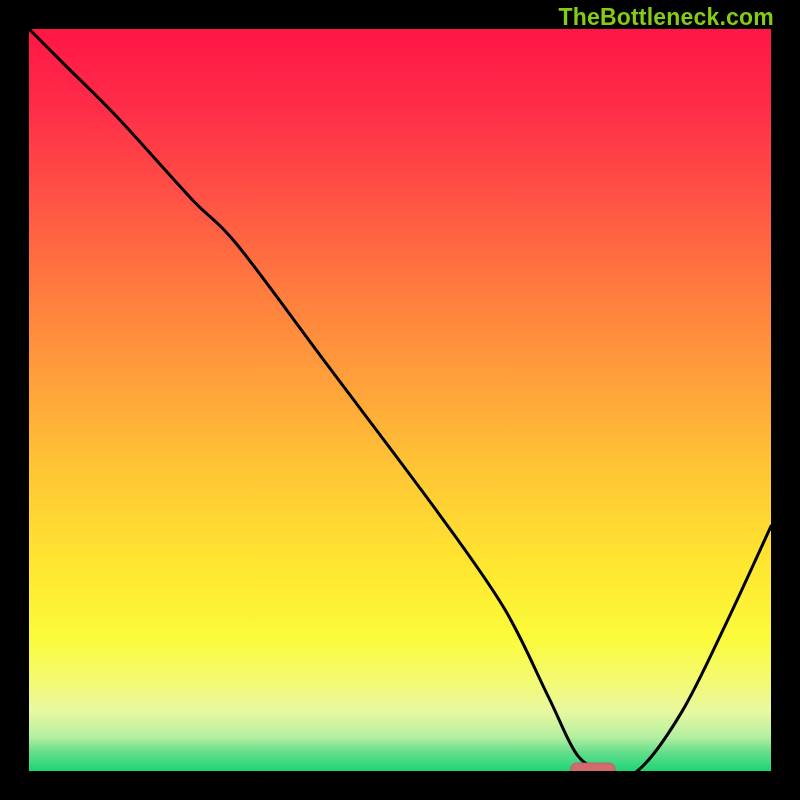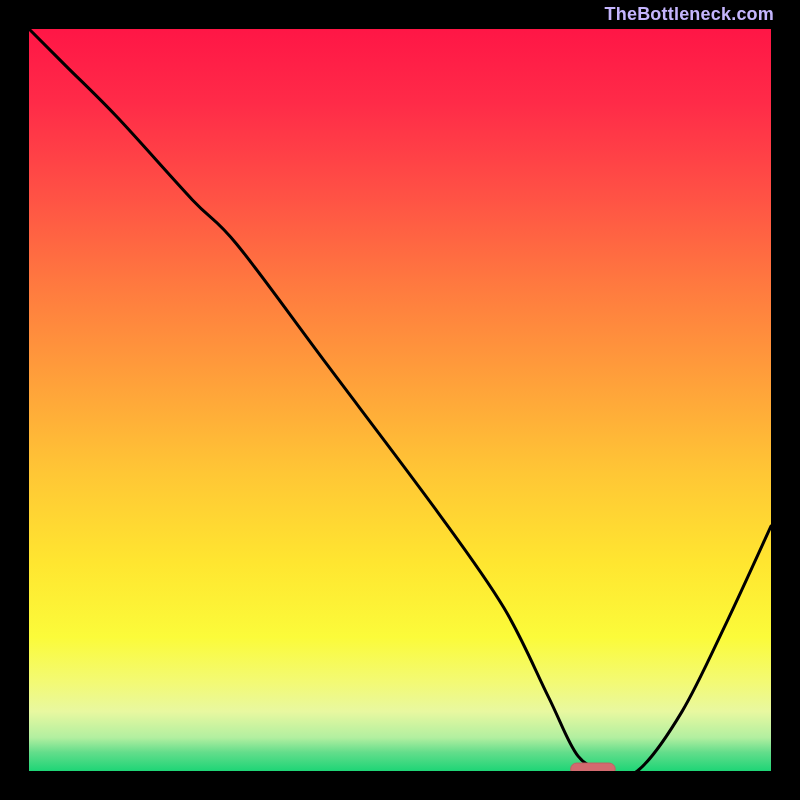--- a/index.html
+++ b/index.html
@@ -24,23 +24,23 @@
     top: 29px;
     width: 742px;
     height: 742px;
     overflow: hidden;
   }
   .watermark {
     position: absolute;
     top: 4px;
     right: 26px;
     font-family: Arial, Helvetica, sans-serif;
-    font-size: 18px;
+    font-size: 23px;
     font-weight: 600;
-    color: #c4b5fd;
+    color: #84cc16;
     letter-spacing: 0.2px;
   }
 </style>
 </head>
 <body>
 
 <div class="frame">
   <div class="watermark">TheBottleneck.com</div>
 
   <div class="plot">

